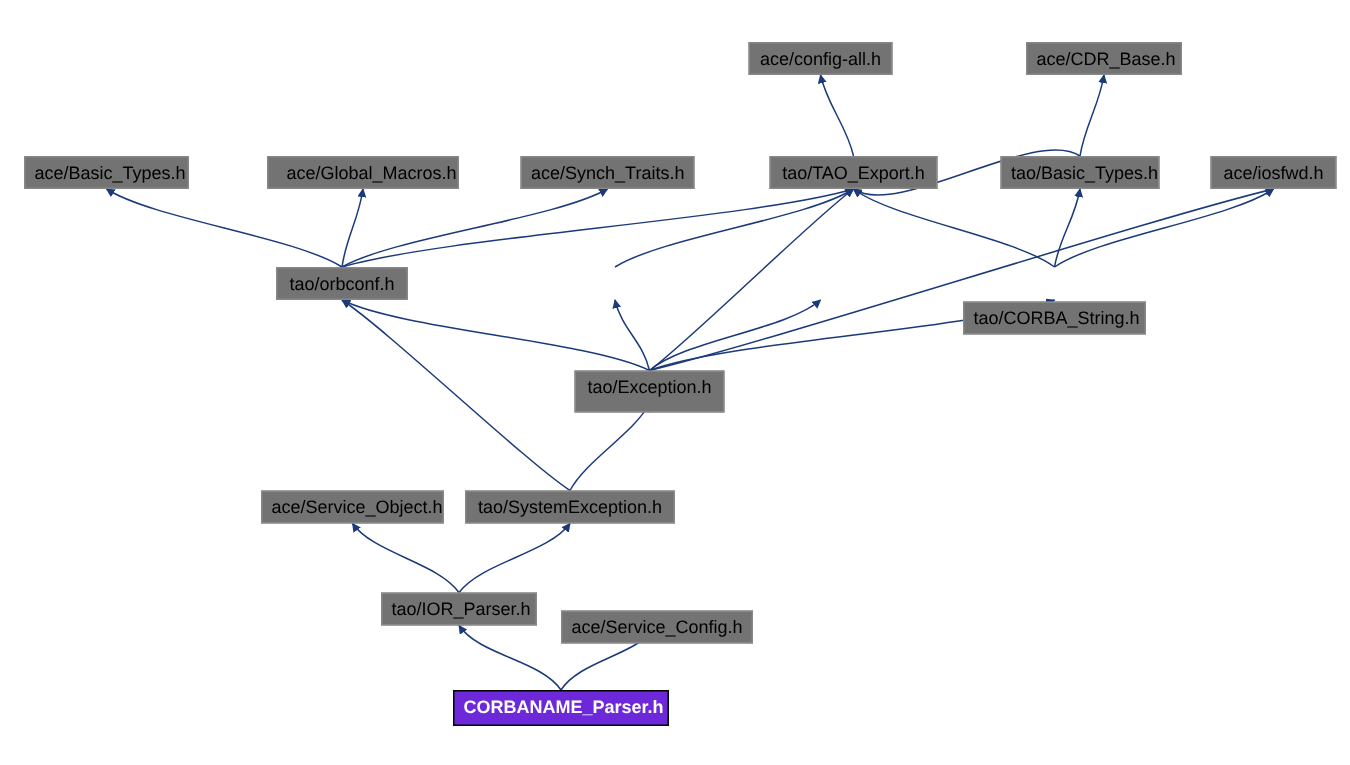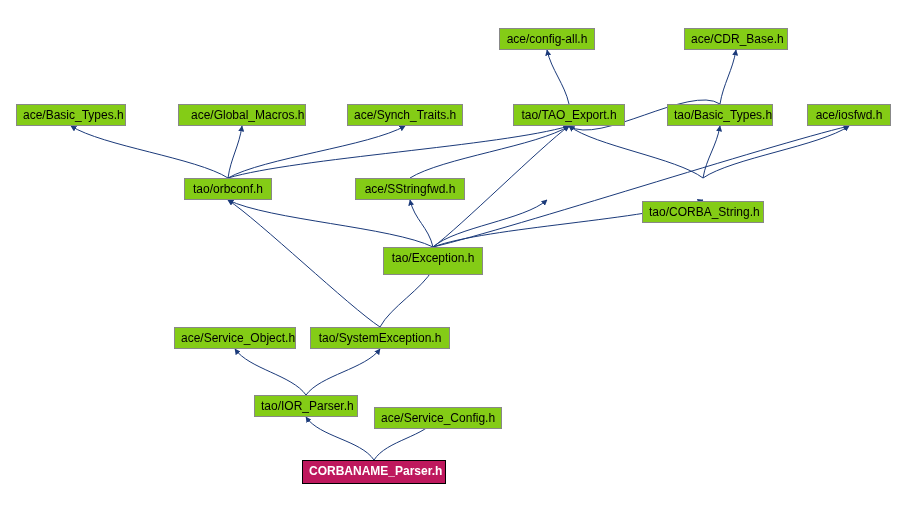--- a/index.html
+++ b/index.html
@@ -12,30 +12,30 @@
   }
   .canvas {
     position: relative;
     width: 900px;
     height: 510px;
   }
   .node {
     position: absolute;
     box-sizing: border-box;
     border: 1px solid #888;
-    background: #84cc16;
+    background: #737373;
     font-size: 12px;
     line-height: 1.1;
     color: #000;
     padding: 4px 6px;
     text-align: center;
     white-space: nowrap;
   }
   .node.root {
-    background: #be185d;
+    background: #6d28d9;
     color: #fff;
     border-color: #000;
     font-weight: bold;
   }
   svg.arrows {
     position: absolute;
     left: 0; top: 0;
     width: 900px; height: 510px;
     pointer-events: none;
   }
@@ -76,21 +76,20 @@
         <path d="M 720 104 C 689.8 84 599.2 146 569 126" marker-end="url(#arrow)"></path>
       </g>
   </svg>
 <div class="node root" style="left: 302px; top: 460px; width: 144px; height: 24px;">CORBANAME_Parser.h</div>
     <div class="node" style="left: 254px; top: 395px; width: 104px; height: 22px;">tao/IOR_Parser.h</div>
     <div class="node" style="left: 374px; top: 407px; width: 128px; height: 22px;">ace/Service_Config.h</div>
     <div class="node" style="left: 174px; top: 327px; width: 122px; height: 22px;">ace/Service_Object.h</div>
     <div class="node" style="left: 310px; top: 327px; width: 140px; height: 22px;">tao/SystemException.h</div>
     <div class="node" style="left: 383px; top: 247px; width: 100px; height: 28px;">tao/Exception.h</div>
     <div class="node" style="left: 184px; top: 178px; width: 88px; height: 22px;">tao/orbconf.h</div>
-    <div class="node" style="left: 355px; top: 178px; width: 110px; height: 22px;">ace/SStringfwd.h</div>
     <div class="node" style="left: 642px; top: 178px; width: 122px; height: 22px; margin-top: 23px;">tao/CORBA_String.h</div>
     <div class="node" style="left: 16px; top: 104px; width: 110px; height: 22px;">ace/Basic_Types.h</div>
     <div class="node" style="left: 178px; top: 104px; width: 128px; height: 22px; padding-left: 12px;">ace/Global_Macros.h</div>
     <div class="node" style="left: 347px; top: 104px; width: 116px; height: 22px;">ace/Synch_Traits.h</div>
     <div class="node" style="left: 513px; top: 104px; width: 112px; height: 22px;">tao/TAO_Export.h</div>
     <div class="node" style="left: 667px; top: 104px; width: 106px; height: 22px;">tao/Basic_Types.h</div>
     <div class="node" style="left: 807px; top: 104px; width: 84px; height: 22px;">ace/iosfwd.h</div>
     <div class="node" style="left: 499px; top: 28px; width: 96px; height: 22px;">ace/config-all.h</div>
     <div class="node" style="left: 684px; top: 28px; width: 104px; height: 22px;">ace/CDR_Base.h</div>
   </div>

